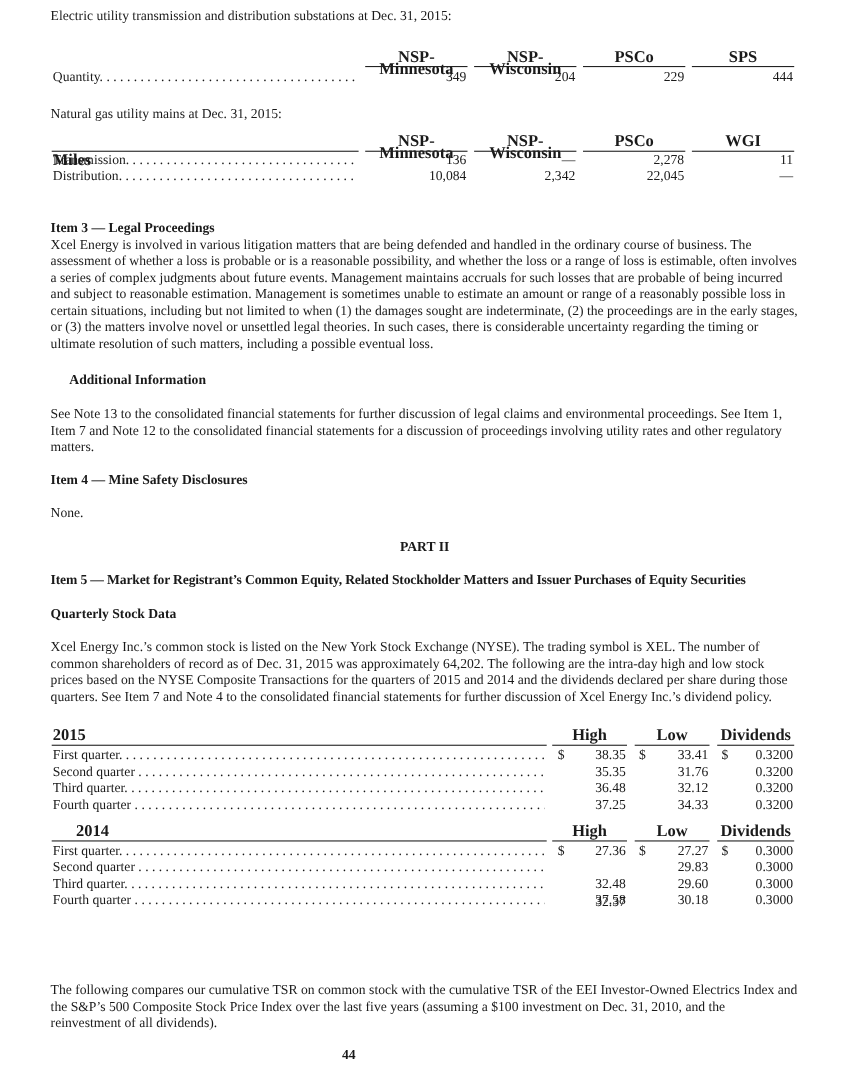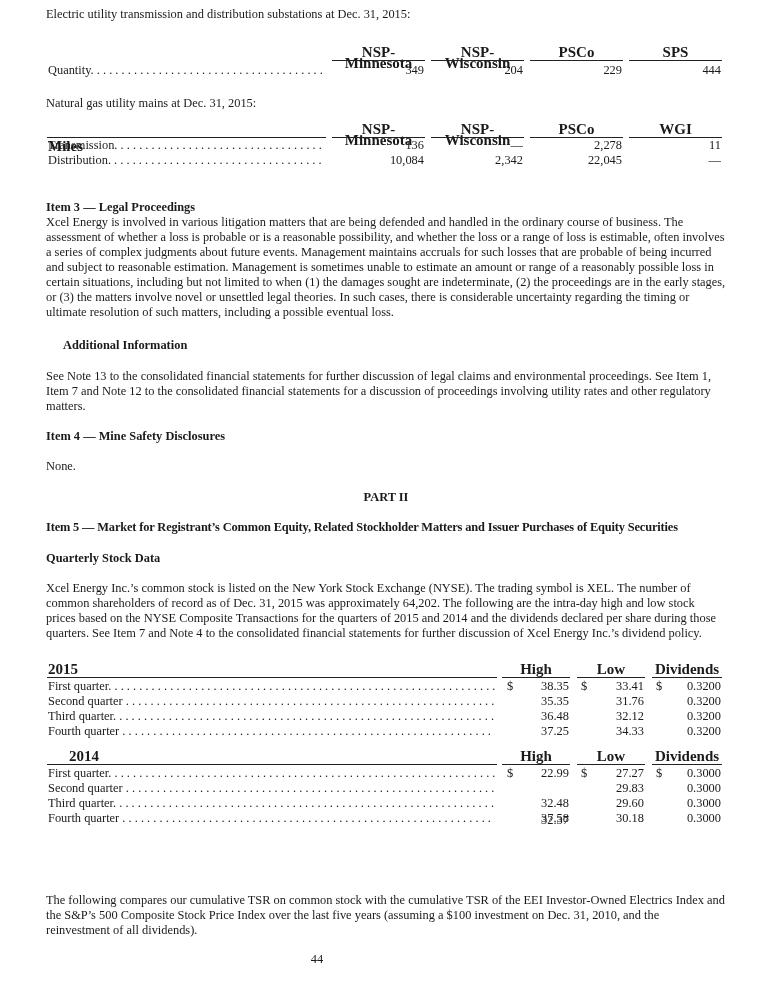--- a/index.html
+++ b/index.html
@@ -132,21 +132,21 @@
   <div class="th" style="left:577px;top:751px;width:68px;">Low</div>
   <div class="th" style="left:652px;top:751px;width:70px;">Dividends</div>
   <div class="rule" style="left:47px;top:764px;width:450px;"></div>
   <div class="rule" style="left:502px;top:764px;width:68px;"></div>
   <div class="rule" style="left:577px;top:764px;width:68px;"></div>
   <div class="rule" style="left:652px;top:764px;width:70px;"></div>
 
   <div>
     <div class="label" style="left:48px;top:766px;width:447px;"><span>First quarter</span><span>. . . . . . . . . . . . . . . . . . . . . . . . . . . . . . . . . . . . . . . . . . . . . . . . . . . . . . . . . . . . . . . . . . . . . . . . . . . . . . . . . . . . . . . . .</span></div>
     <div class="dollar" style="left:507px;top:766px;">$</div>
-    <div class="num" style="left:502px;top:766px;width:67px;">22.99</div>
+    <div class="num" style="left:502px;top:766px;width:67px;">27.36</div>
     <div class="dollar" style="left:581px;top:766px;">$</div>
     <div class="num" style="left:577px;top:766px;width:67px;">27.27</div>
     <div class="dollar" style="left:656px;top:766px;">$</div>
     <div class="num" style="left:652px;top:766px;width:69px;">0.3000</div>
   </div>
   <div>
     <div class="label" style="left:48px;top:781px;width:447px;"><span>Second quarter </span><span>. . . . . . . . . . . . . . . . . . . . . . . . . . . . . . . . . . . . . . . . . . . . . . . . . . . . . . . . . . . . . . . . . . . . . . . . . . . . . . . . . . . . . . . . .</span></div>
     <div class="num" style="left:502px;top:781px;width:67px;margin-top:32px;">32.37</div>
     <div class="num" style="left:577px;top:781px;width:67px;">29.83</div>
     <div class="num" style="left:652px;top:781px;width:69px;">0.3000</div>
@@ -160,13 +160,13 @@
   <div>
     <div class="label" style="left:48px;top:811px;width:447px;"><span>Fourth quarter </span><span>. . . . . . . . . . . . . . . . . . . . . . . . . . . . . . . . . . . . . . . . . . . . . . . . . . . . . . . . . . . . . . . . . . . . . . . . . . . . . . . . . . . . . . . . .</span></div>
     <div class="num" style="left:502px;top:811px;width:67px;">37.58</div>
     <div class="num" style="left:577px;top:811px;width:67px;">30.18</div>
     <div class="num" style="left:652px;top:811px;width:69px;">0.3000</div>
   </div>
 </div>
 
 <div class="para" style="top:847px;margin-top:46px;">The following compares our cumulative TSR on common stock with the cumulative TSR of the EEI Investor-Owned Electrics Index and the S&amp;P’s 500 Composite Stock Price Index over the last five years (assuming a $100 investment on Dec. 31, 2010, and the reinvestment of all dividends).</div>
 
-<div class="abs center" style="left:0;width:634px;top:952px;">44</div>
+<div class="abs center" style="left:0;width:634px;top:952px;font-weight:bold;">44</div>
 
 </body></html>

